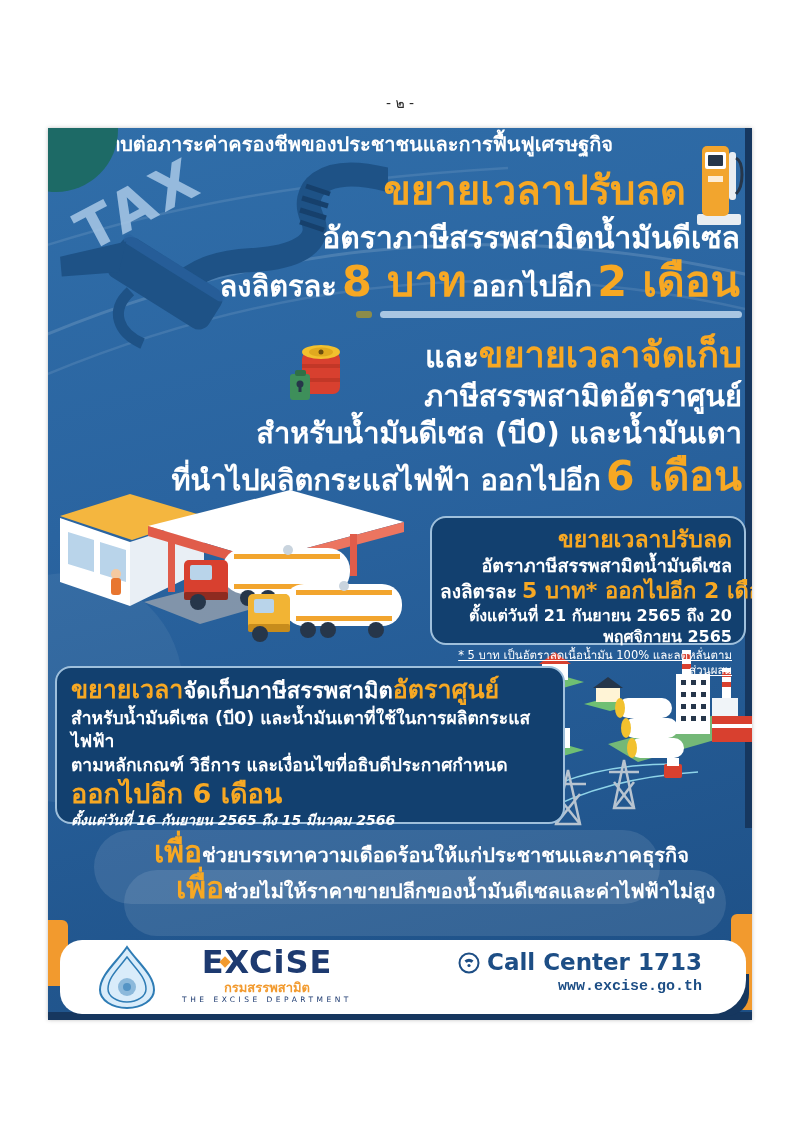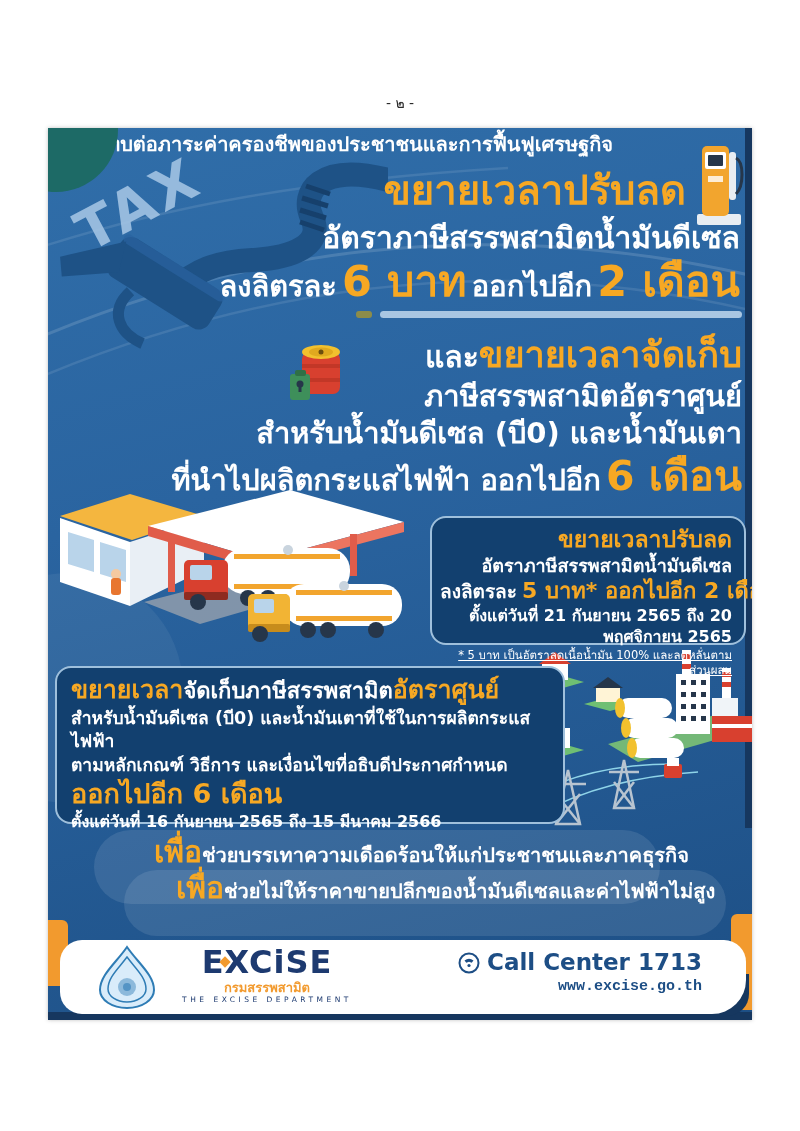--- a/index.html
+++ b/index.html
@@ -60,21 +60,21 @@
   .box1 .r4 { font-size:16px; font-weight:bold; line-height:1.35; }
   .box1 .r5 { font-size:11.5px; line-height:1.3;text-decoration:underline; }
 
   .box2 { left:7px; top:538px; width:510px; height:158px; text-align:left; padding:6px 20px 0 14px; }
   .box2 .r1 { line-height:1.3; white-space:nowrap; }
   .box2 .r1 .b1 { font-size:25px; font-weight:bold; }
   .box2 .r1 .mid { font-size:22px; font-weight:bold; }
   .box2 .r1 .b2 { font-size:25px; font-weight:bold; }
   .box2 .r2, .box2 .r3 { font-size:17.5px; font-weight:bold; line-height:1.35; }
   .box2 .r4 { font-size:27px; font-weight:bold; line-height:1.25; }
-  .box2 .r5 { font-size:16px; font-weight:bold; line-height:1.35; }
+  .box2 .r5 { font-size:14px; font-weight:bold; line-height:1.35;font-style:italic; }
 
   
   .blob1 { position:absolute; left:46px; top:702px; width:566px; height:74px;
     background:rgba(255,255,255,.10); border-radius:37px; z-index:3; }
   .blob2 { position:absolute; left:76px; top:742px; width:602px; height:66px;
     background:rgba(255,255,255,.10); border-radius:33px; z-index:3; }
   .p-item { position:absolute; z-index:6; white-space:nowrap; line-height:1.3; }
   .p1 { left:106px; top:704px; }
   .p2 { left:128px; top:740px; }
   .p3 { left:166px; top:774px; font-size:20px; font-weight:bold; color:#fff; }
@@ -143,21 +143,21 @@
       <rect x="11" y="14" width="21" height="17" rx="2" fill="#FFFFFF"></rect>
       <rect x="14" y="17" width="15" height="11" rx="1" fill="#26364A"></rect>
       <rect x="35" y="14" width="7" height="48" rx="3" fill="#E8EDF2"></rect>
       <path d="M42,20 C50,24 50,48 42,56" stroke="#26364A" stroke-width="3" fill="none"></path>
       <rect x="14" y="38" width="15" height="6" fill="#FFFFFF" opacity="0.8"></rect>
     </svg>
   </div>
   <div class="h1-sub w">อัตราภาษีสรรพสามิตน้ำมันดีเซล</div>
   <div class="h1-line3">
     <span class="t w">ลงลิตรละ</span>
-    <span class="big y">6 บาท</span>
+    <span class="big y">8 บาท</span>
     <span class="t w">ออกไปอีก</span>
     <span class="big y">2 เดือน</span>
   </div>
   <div class="divider-dash"></div>
   <div class="divider-bar"></div>
 
   <div class="barrel-icon">
     <svg width="54" height="68" viewBox="0 0 54 68">
       <rect x="14" y="12" width="38" height="42" rx="7" fill="#D8402F"></rect>
       <rect x="14" y="24" width="38" height="4" fill="#C23727"></rect>

